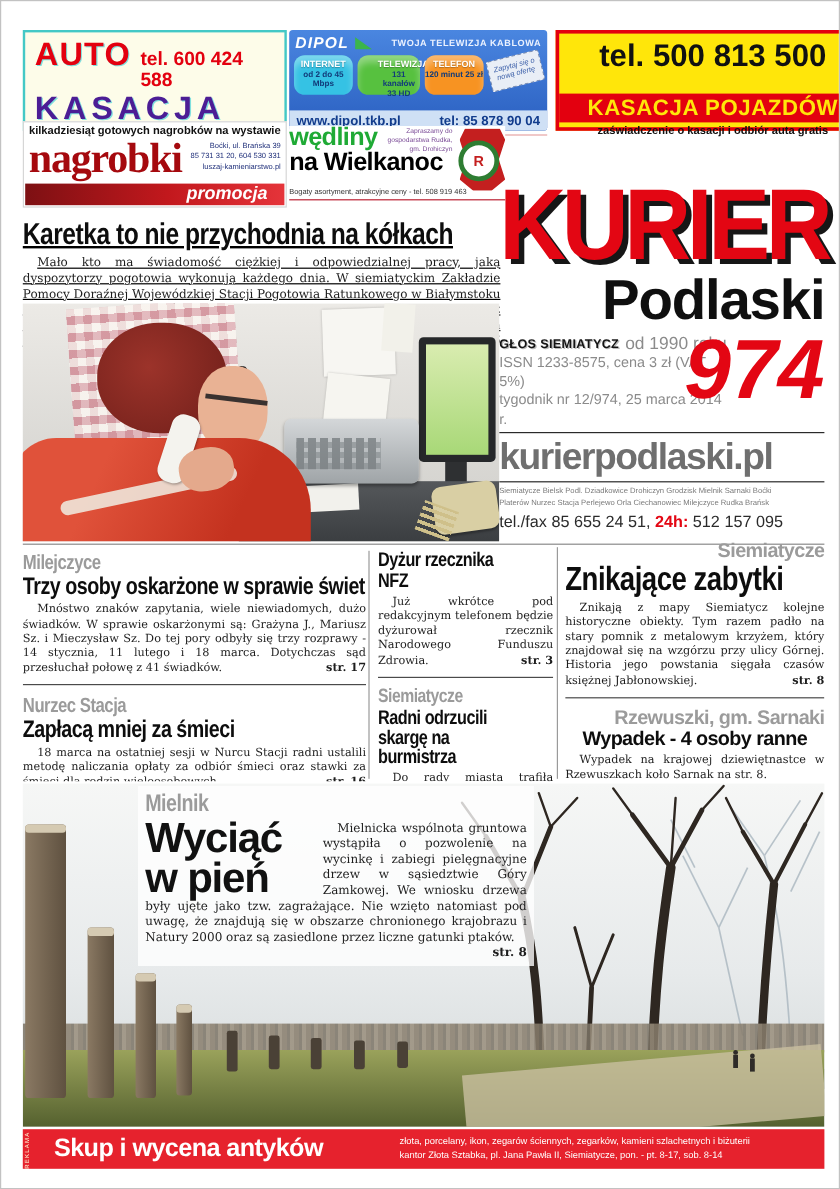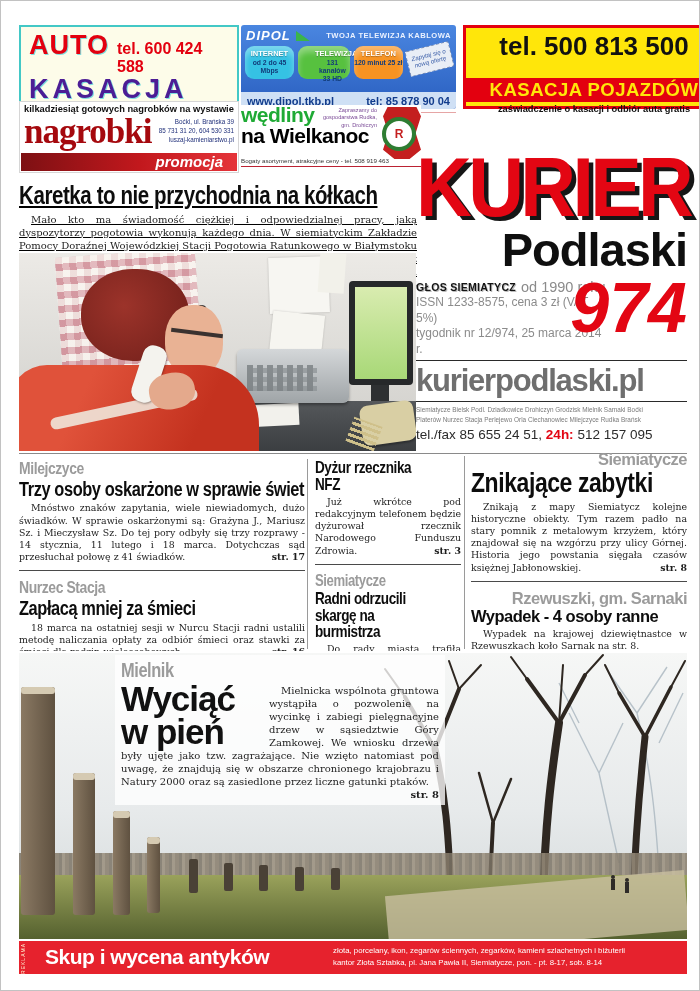--- a/index.html
+++ b/index.html
@@ -116,21 +116,21 @@
   .colR{left:470px;top:449px;width:216px;height:201px;overflow:hidden;}
   .vrule1{left:306px;top:458px;height:190px;border-left:1px solid #9a9a9a;}
   .vrule2{left:463px;top:455px;height:193px;border-left:1px solid #9a9a9a;}
   .colL .kicker{font-size:17px;}
   .colL .hl{font-size:20px;}
   .colL .body,.colM .body,.colR .body{font-size:9.4px;}
   .colM .hl{font-size:16.5px;}
   .colM .kicker{font-size:16px;}
   .colR .kicker{font-size:16.5px;text-align:right;}
   .colR .hl-big{font-size:28px;}
-  .colR .hl-sm{font-size:16.5px;text-align:left;}
+  .colR .hl-sm{font-size:16.5px;text-align:center;}
 
   
   .photo2{left:18px;top:652px;width:668px;height:286px;background:linear-gradient(#f6f7f6 0%,#e7eaeb 55%,#dfe3e4 72%);overflow:hidden;}
   .treeline{left:0;top:200px;width:668px;height:24px;background:repeating-linear-gradient(90deg,#7c7466 0 3px,#988d7b 3px 6px,#887d6c 6px 10px);opacity:.85;}
   .grass{left:0;top:222px;width:668px;height:64px;background:linear-gradient(#9aa25b,#55612f);}
   .path{left:368px;top:230px;width:300px;height:60px;background:#c9bfa0;transform:rotate(-5deg);opacity:.8;}
   .svgtrees{left:0;top:0;width:668px;height:286px;}
   .trunk{background:linear-gradient(90deg,#8a7963,#5f5140);border-radius:3px;}
   .tcap{position:absolute;left:0;right:0;top:0;height:7px;background:#d5cab2;border-radius:3px;}
   .t1{left:2px;top:34px;width:34px;height:228px;}

